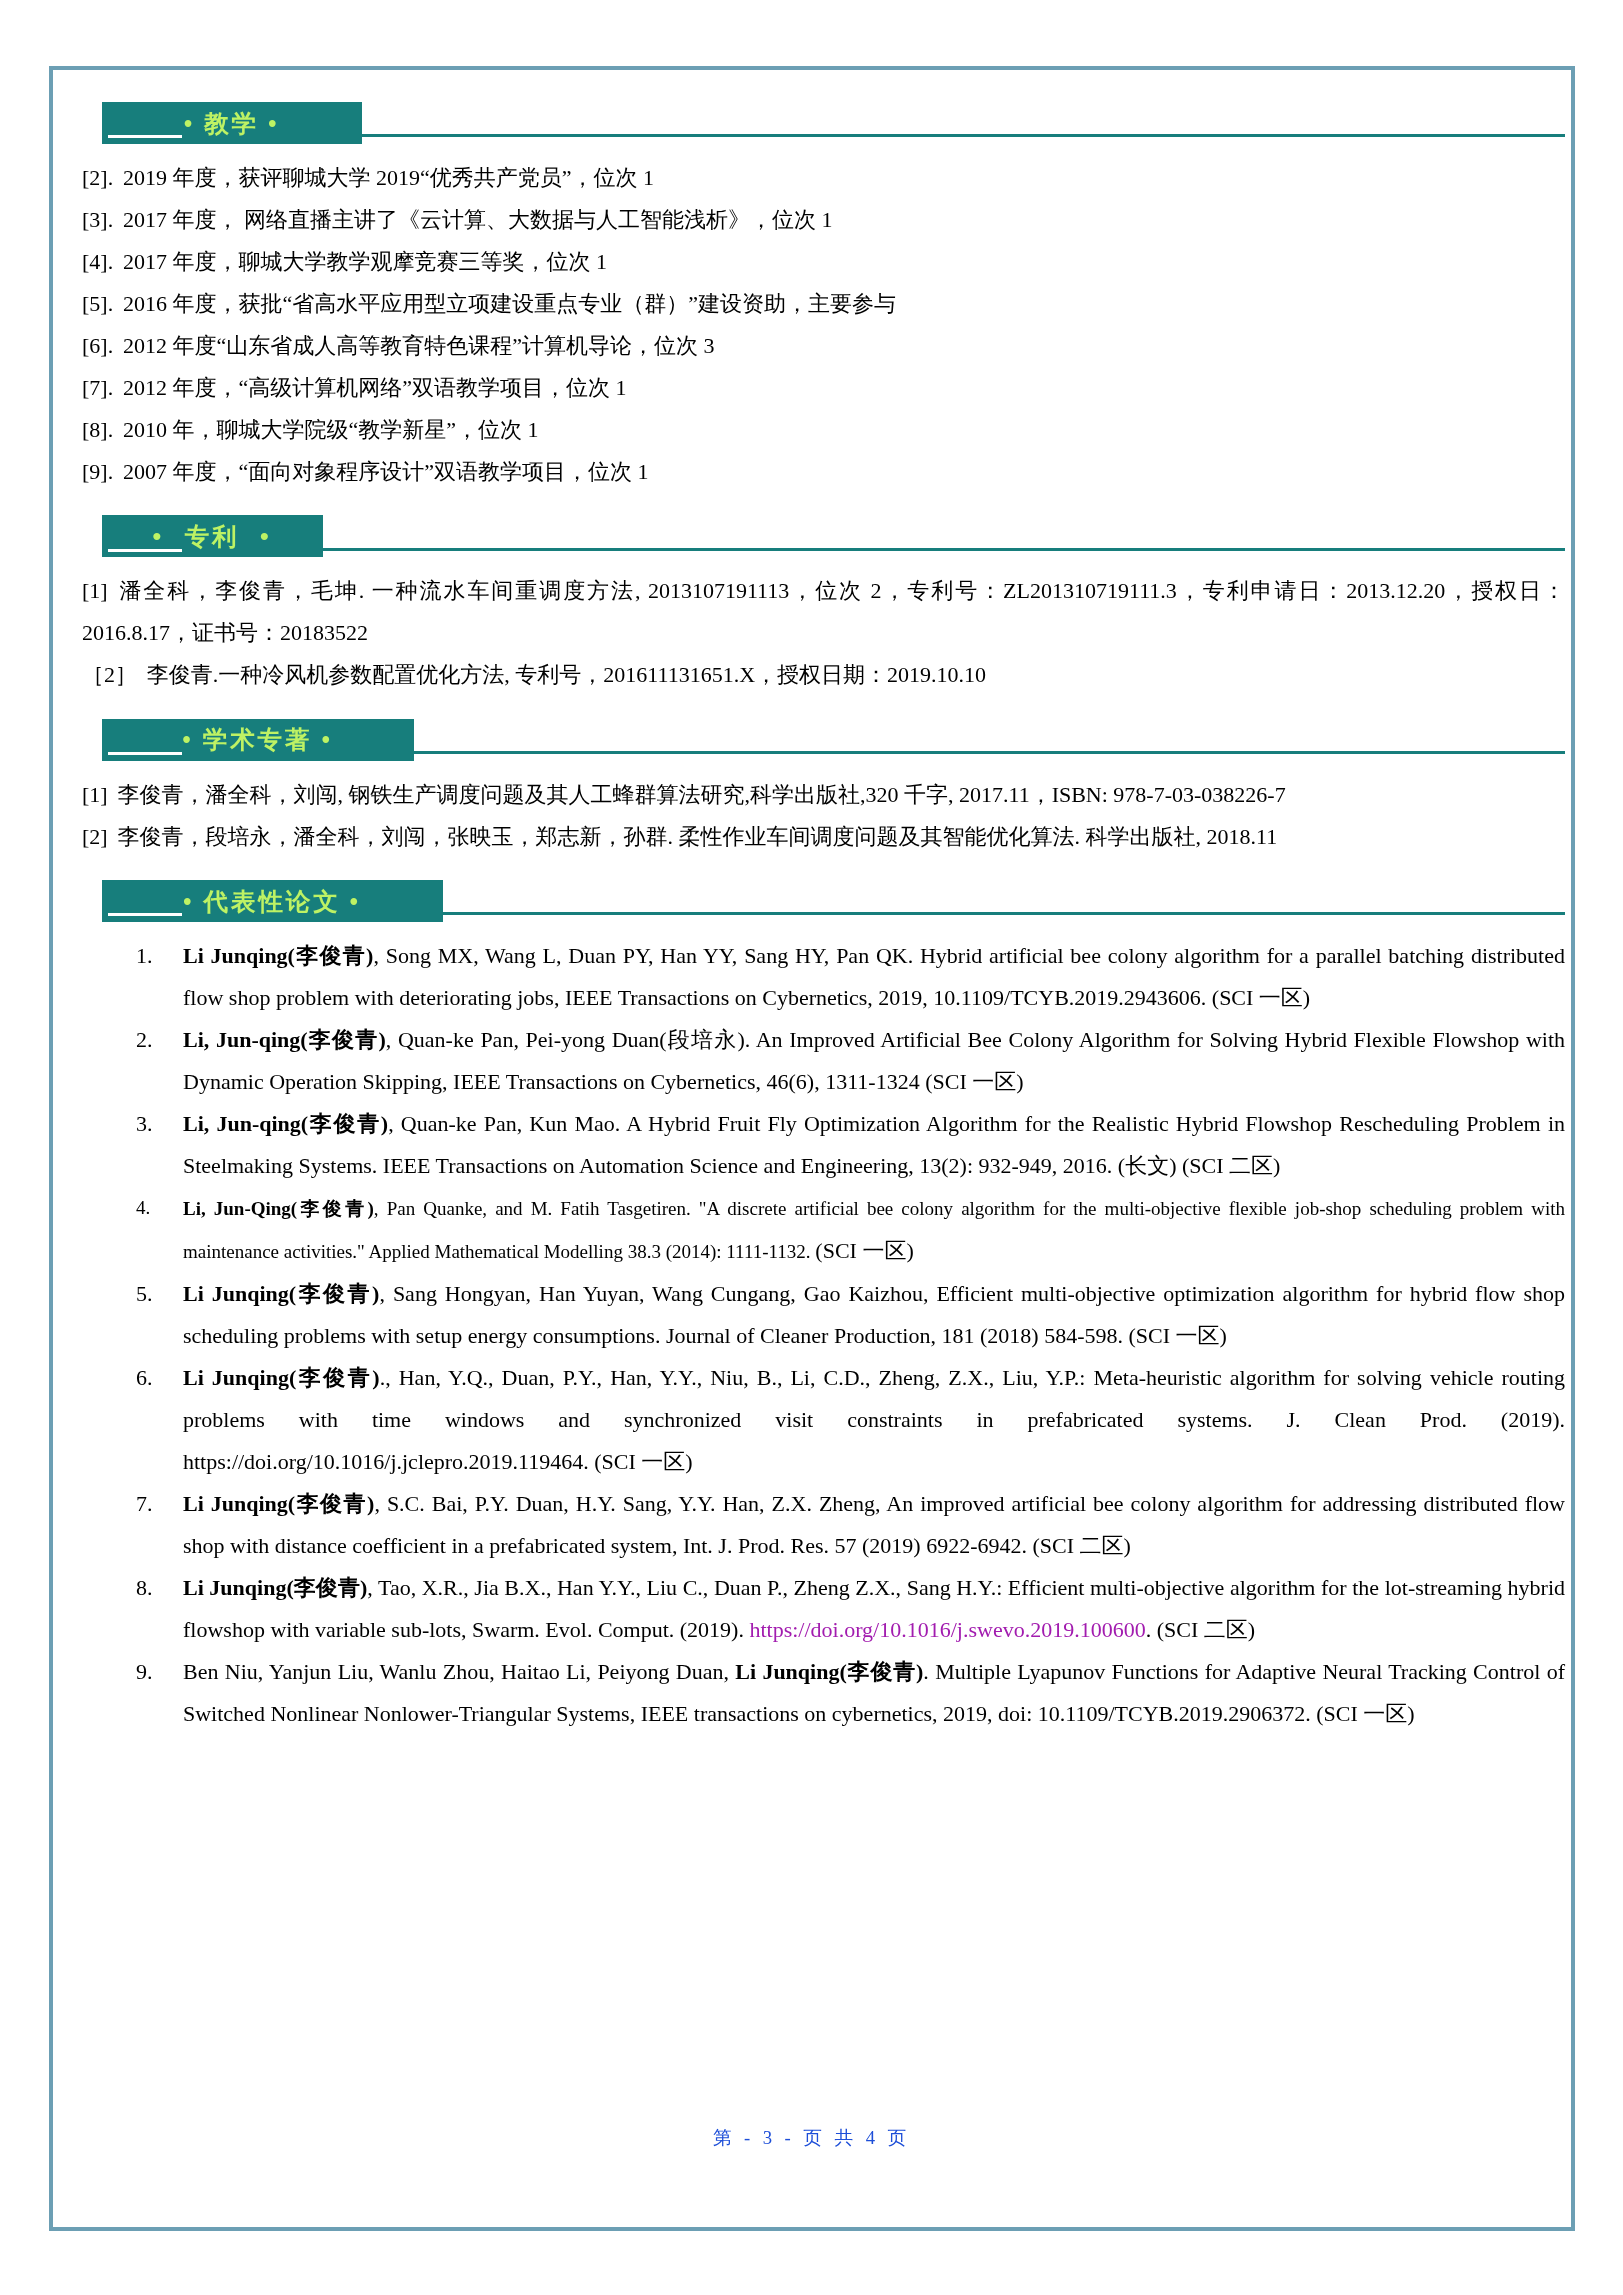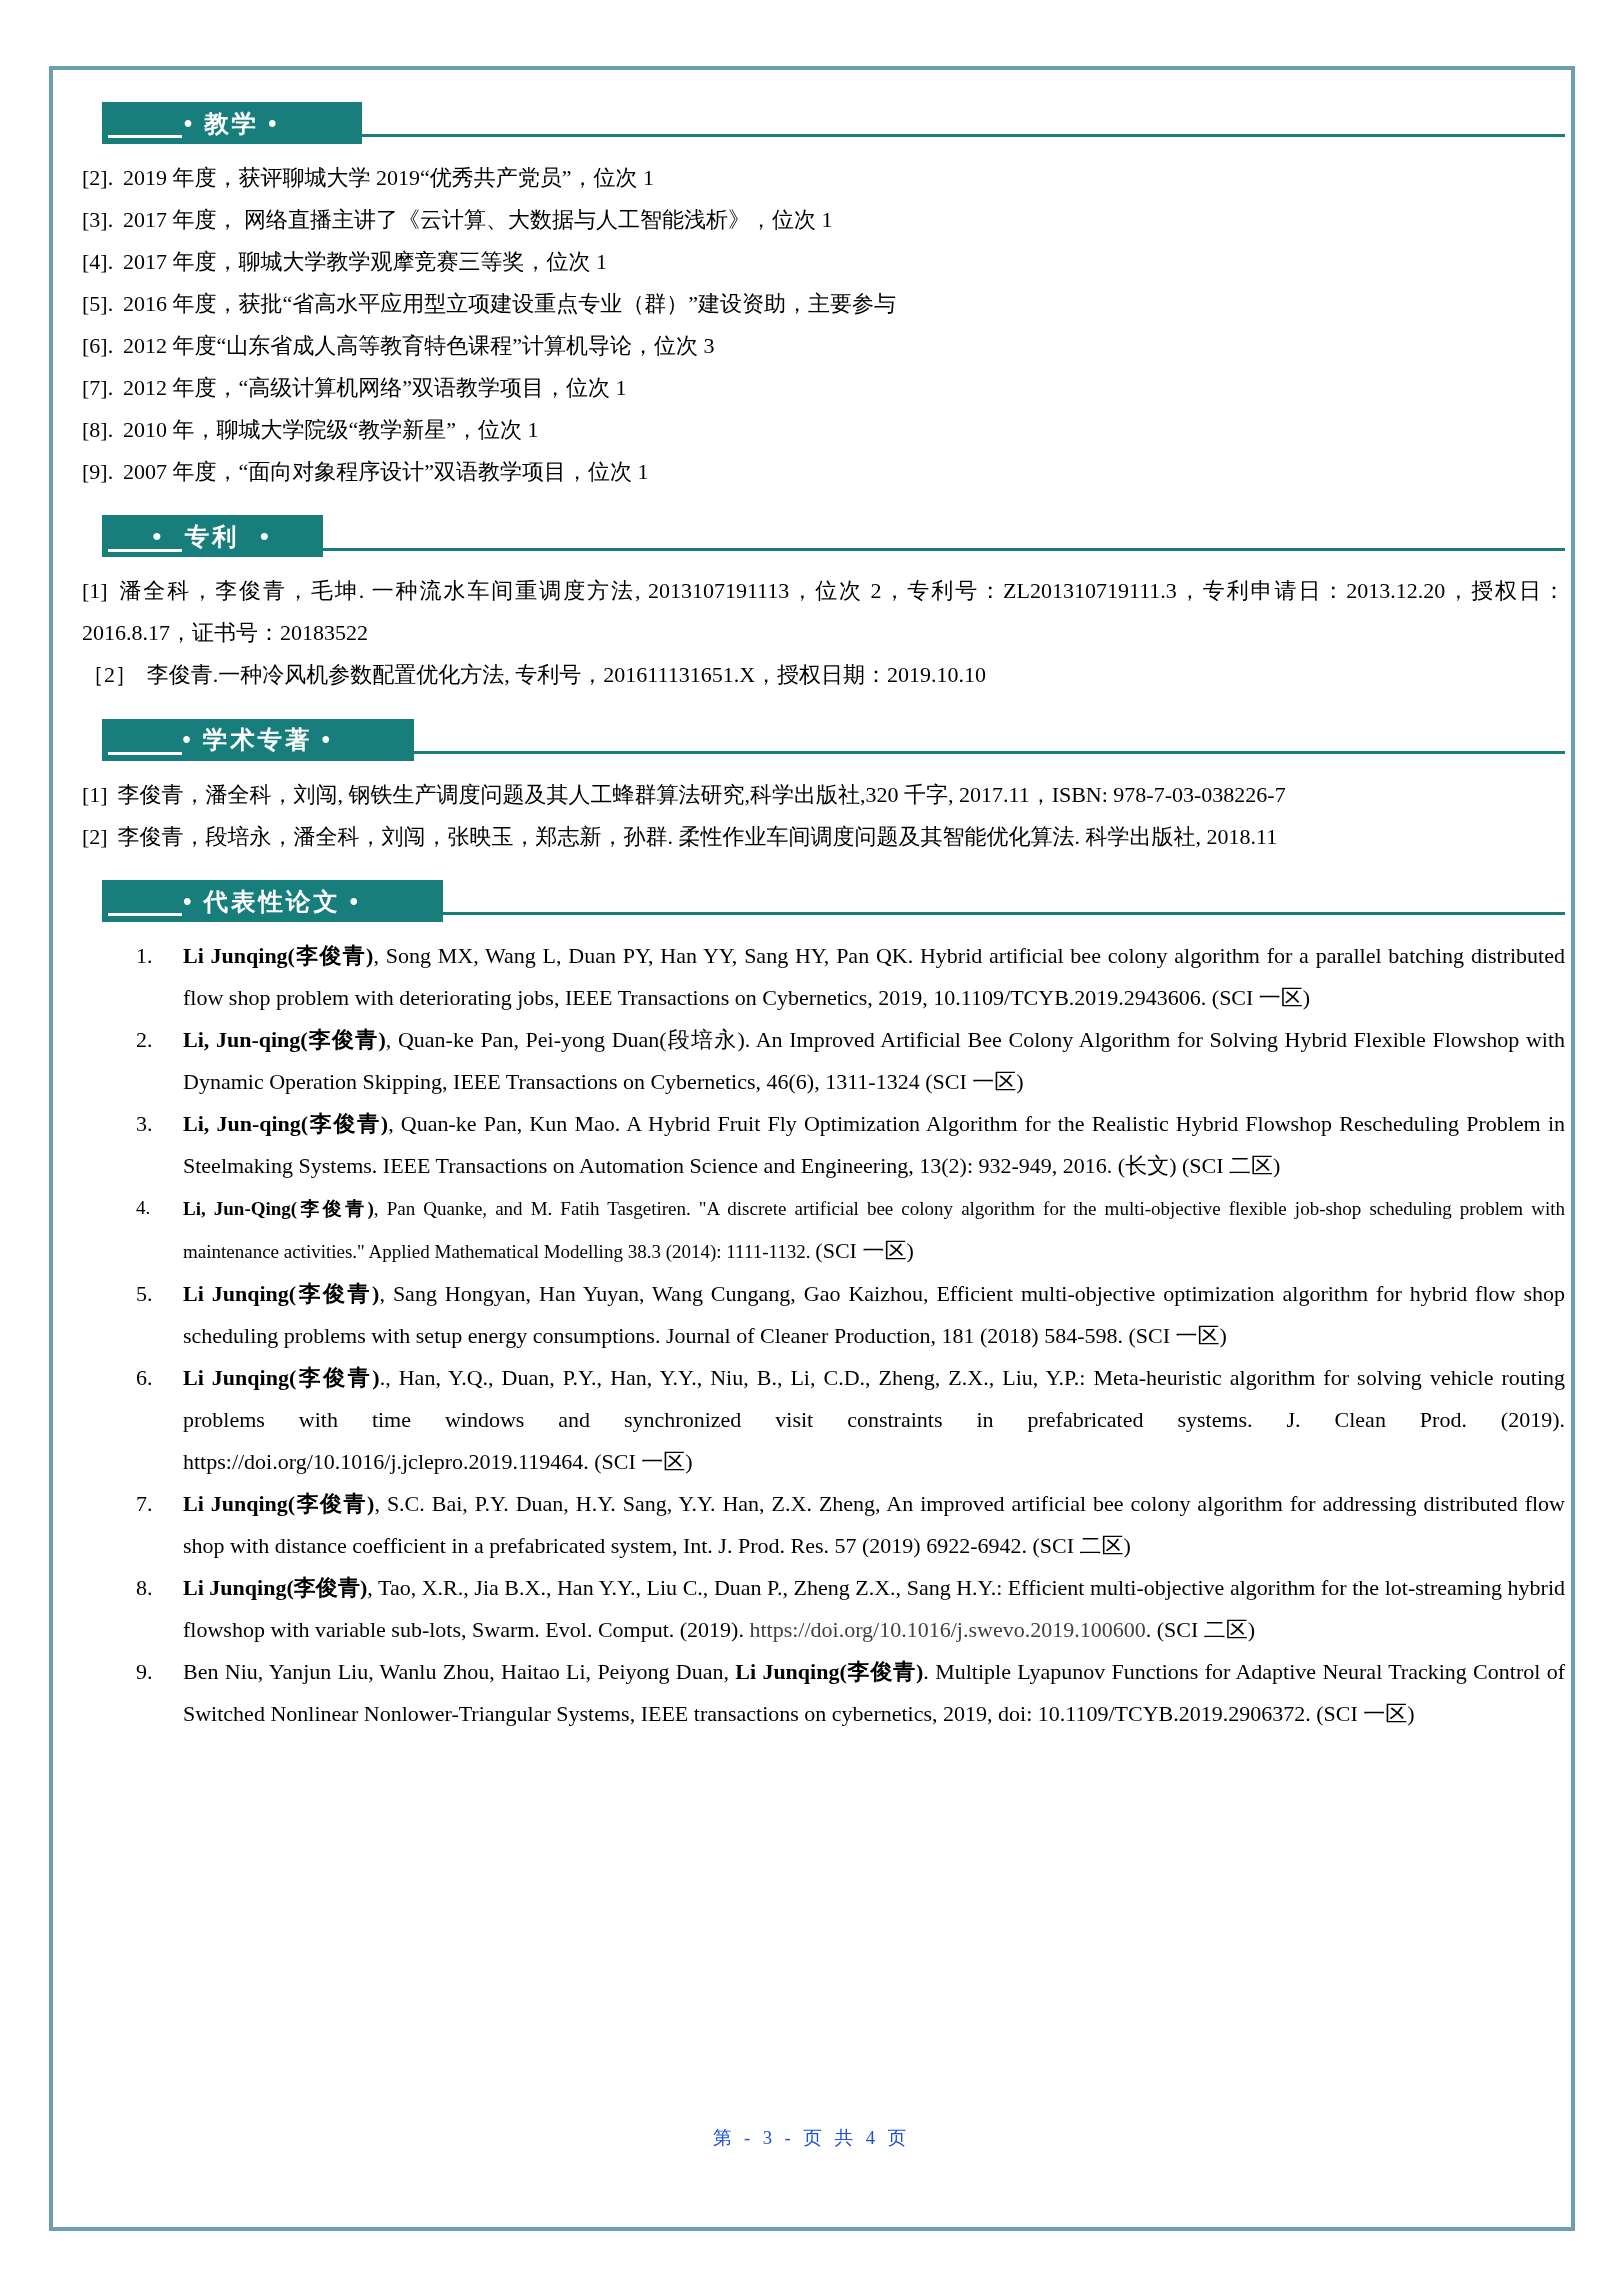--- a/index.html
+++ b/index.html
@@ -18,21 +18,21 @@
   }
   
   .sec-head{
     display:flex;align-items:flex-end;
     margin:22.6px 0 12.8px 19.6px;
     height:42px;
   }
   .sec-head.first{margin-top:0;}
   .bar{
     position:relative;height:42px;background:#177E7C;
-    color:#ffffff;font-weight:bold;font-size:24.5px;
+    color:#bef264;font-weight:bold;font-size:24.5px;
     display:flex;align-items:center;justify-content:center;
     letter-spacing:2.9px;
   }
   .w-teaching{width:260px;}
   .w-patents{width:221px;font-family:Liberation Mono, monospace;}
   .w-monographs{width:312px;}
   .w-papers{width:341px;}
   .bar .underline{
     position:absolute;left:6.9px;bottom:5.9px;width:74px;height:2.9px;background:#ffffff;
   }
@@ -43,21 +43,21 @@
   .blist{font-size:22px;line-height:42px;}
   .blist .item{text-align:justify;}
   .blist .label{margin-right:9.8px;}
   
   .papers{font-size:22px;line-height:42px;}
   .paper{display:flex;margin-left:54px;}
   .paper .num{flex:0 0 47px;}
   .paper .ptext{flex:1;text-align:justify;}
   .paper .b{font-weight:bold;}
   .paper .small{font-size:19px;}
-  .paper .link{color:#404040;margin-top:41px;}
+  .paper .link{color:#a21caf;margin-top:41px;}
   .footer{
     position:absolute;left:0;top:2125px;width:100%;
     text-align:center;color:#1d4ed8;font-size:18.7px;letter-spacing:3.9px;
   }
 </style>
 </head>
 <body>
 
 <div class="frame"></div>
 

